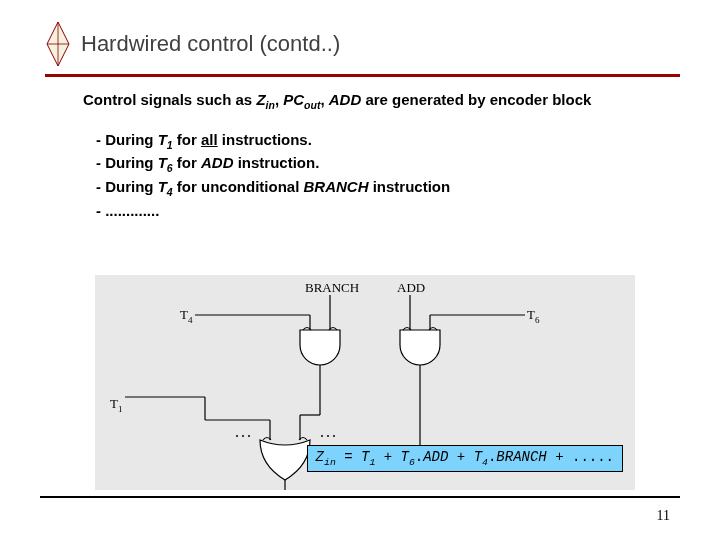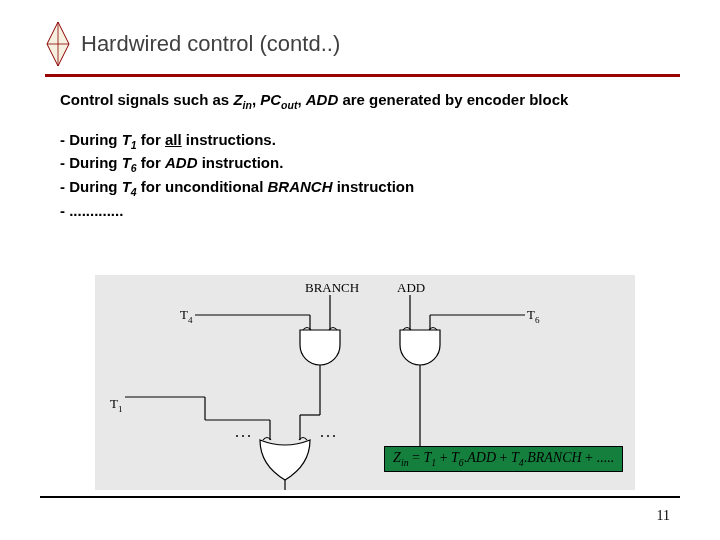--- a/index.html
+++ b/index.html
@@ -29,23 +29,23 @@
   .hr1 {
     border: none;
     border-top: 3px solid #990000;
     margin: 0 40px 0 45px;
   }
   .content {
     padding: 12px 40px 0 60px;
     font-size: 15px;
     line-height: 1.4;
   }
-  .line1 { margin-bottom: 16px; }
+  .line1 { margin-bottom: 16px; margin-left: 23px; }
   .line2 { margin-bottom: 2px; }
-  .bullet { }
+  .bullet { margin-left: 36px; }
   .bold { font-weight: bold; }
   .sig { font-style: italic; }
   .sub { font-size: 0.7em; vertical-align: sub; font-style: italic; }
   .underline { text-decoration: underline; }
   .diagram-area {
     position: absolute;
     left: 95px;
     top: 275px;
     width: 540px;
     height: 215px;
@@ -53,24 +53,24 @@
   }
   .diagram-label {
     position: absolute;
     font-family: "Times New Roman", serif;
     font-size: 13px;
   }
   .eqbox {
     position: absolute;
     right: 12px;
     bottom: 18px;
-    background: #15803d;
+    background: #7dd3fc;
     border: 1px solid #000;
     padding: 3px 8px;
-    font-family: Liberation Serif, serif;
+    font-family: Liberation Mono, monospace;
     font-size: 14px;
   }
   .hr2 {
     position: absolute;
     left: 40px;
     right: 40px;
     bottom: 42px;
     border: none;
     border-top: 2px solid #000;
   }

